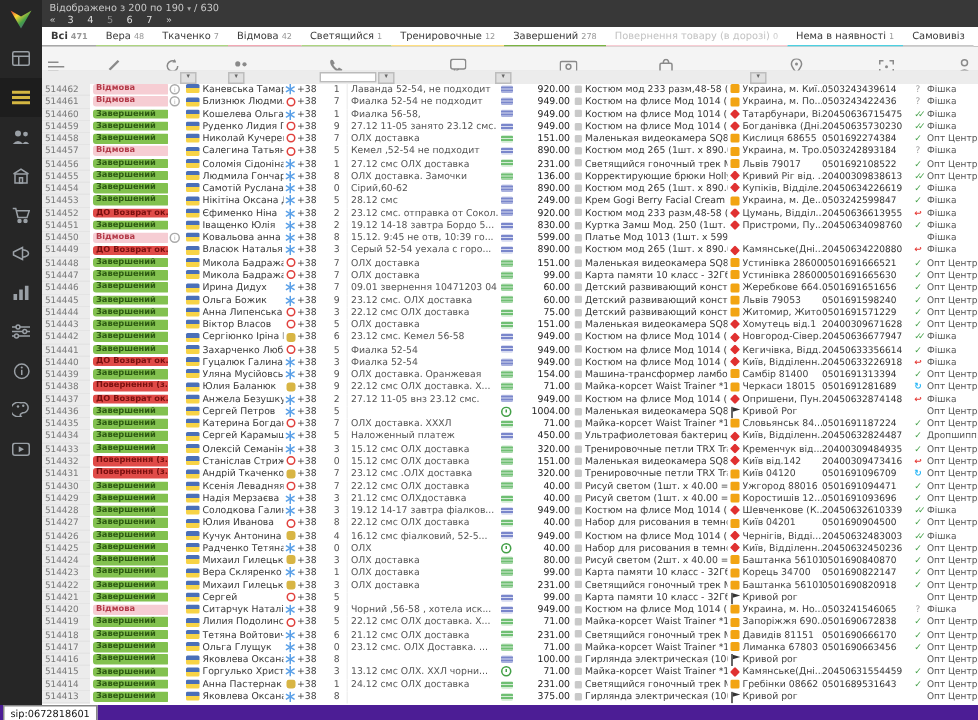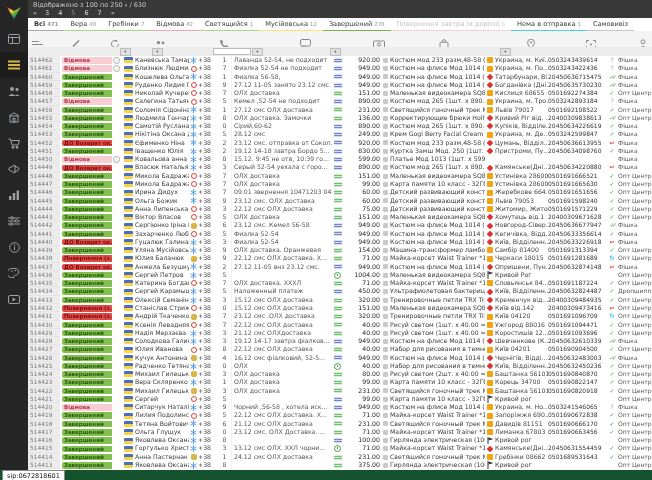--- a/index.html
+++ b/index.html
@@ -81,21 +81,21 @@
   .c-tracking{width:58px;color:#333;font-size:6px;}
   .c-check{width:12px;text-align:center;}
   .chk{font-size:6px;font-weight:bold;}
   .ok{color:#43a047;}
   .ok2{color:#43a047;letter-spacing:-2.5px;}
   .q{color:#9e9e9e;font-weight:normal;}
   .ret{color:#e53935;}
   .ref{color:#29b6f6;}
   .c-client{width:34px;color:#555;font-size:6px;}
   
-  .statusbar{position:absolute;left:0;top:470px;width:652px;height:10px;background:#14532d;z-index:6;}
+  .statusbar{position:absolute;left:0;top:470px;width:652px;height:10px;background:#4c1d95;z-index:6;}
   .sipbox{position:absolute;left:2px;top:0px;background:#fff;color:#111;font-size:6.5px;
           padding:1px 4px;border:1px solid #888;}
 </style>
 </head>
 <body>
 
 <div class="sidebar">
   <div class="side-item">
     <svg width="16" height="14" viewBox="0 0 16 14">
       <defs>
@@ -197,47 +197,47 @@
   <div class="side-item">
     <svg width="12" height="9" viewBox="0 0 12 9">
         <rect x="0.5" y="0.5" width="11" height="8" rx="1.5" fill="none" stroke="#9aa0a6"></rect>
         <path d="M4.5 2.5 L8 4.5 L4.5 6.5Z" fill="#9aa0a6"></path>
       </svg>
   </div>
 </div>
 
 <div class="topbar">
   <div class="range">
-    <span>Відображено з 100 по 250</span>
+    <span>Відображено з 200 по 190</span>
     <span class="caret">▾</span>
     <span>/ 630</span>
   </div>
   <div class="pager">
     <span class="nav">«</span>
     <span id="pages" style="display: inline-flex; gap: 9px;">
         <span class="pg">3</span>
         <span class="pg">4</span>
         <span class="pg cur">5</span>
         <span class="pg">6</span>
         <span class="pg">7</span>
       </span>
     <span class="nav">»</span>
   </div>
 </div>
 
 <div class="tabs" id="tabs">
     <div class="tab active" style="border-bottom-color: rgb(168, 168, 168);"><span class="tlabel">Всі</span><span class="tcount">471</span></div>
     <div class="tab" style="border-bottom-color: rgb(174, 213, 129);"><span class="tlabel">Вера</span><span class="tcount">48</span></div>
-    <div class="tab" style="border-bottom-color: rgb(174, 213, 129);"><span class="tlabel">Гребінки</span><span class="tcount">7</span></div>
+    <div class="tab" style="border-bottom-color: rgb(174, 213, 129);"><span class="tlabel">Ткаченко</span><span class="tcount">7</span></div>
     <div class="tab" style="border-bottom-color: rgb(242, 168, 180);"><span class="tlabel">Відмова</span><span class="tcount">42</span></div>
     <div class="tab" style="border-bottom-color: rgb(174, 213, 129);"><span class="tlabel">Светящийся</span><span class="tcount">1</span></div>
-    <div class="tab" style="border-bottom-color: rgb(255, 224, 130);"><span class="tlabel">Мусійовська</span><span class="tcount">12</span></div>
+    <div class="tab" style="border-bottom-color: rgb(255, 224, 130);"><span class="tlabel">Тренировочные</span><span class="tcount">12</span></div>
     <div class="tab" style="border-bottom-color: rgb(124, 179, 66);"><span class="tlabel">Завершений</span><span class="tcount">278</span></div>
-    <div class="tab dim" style="border-bottom-color: rgb(248, 205, 212);"><span class="tlabel">Повернення завтра (в дорозі)</span><span class="tcount">0</span></div>
-    <div class="tab" style="border-bottom-color: rgb(77, 208, 225);"><span class="tlabel">Нема в отправка</span><span class="tcount">1</span></div>
+    <div class="tab dim" style="border-bottom-color: rgb(248, 205, 212);"><span class="tlabel">Повернення товару (в дорозі)</span><span class="tcount">0</span></div>
+    <div class="tab" style="border-bottom-color: rgb(77, 208, 225);"><span class="tlabel">Нема в наявності</span><span class="tcount">1</span></div>
     <div class="tab" style="border-bottom-color: rgb(199, 199, 199);"><span class="tlabel">Самовивіз</span></div>
   </div>
 
 <div class="colhead">
   <span class="hic" style="left:4px"><svg width="11" height="9" viewBox="0 0 11 9">
         <g stroke="#8a8a8a">
           <line x1="0" y1="1.5" x2="7" y2="1.5"></line>
           <line x1="0" y1="4.5" x2="11" y2="4.5"></line>
           <line x1="0" y1="7.5" x2="7" y2="7.5"></line>
         </g>

